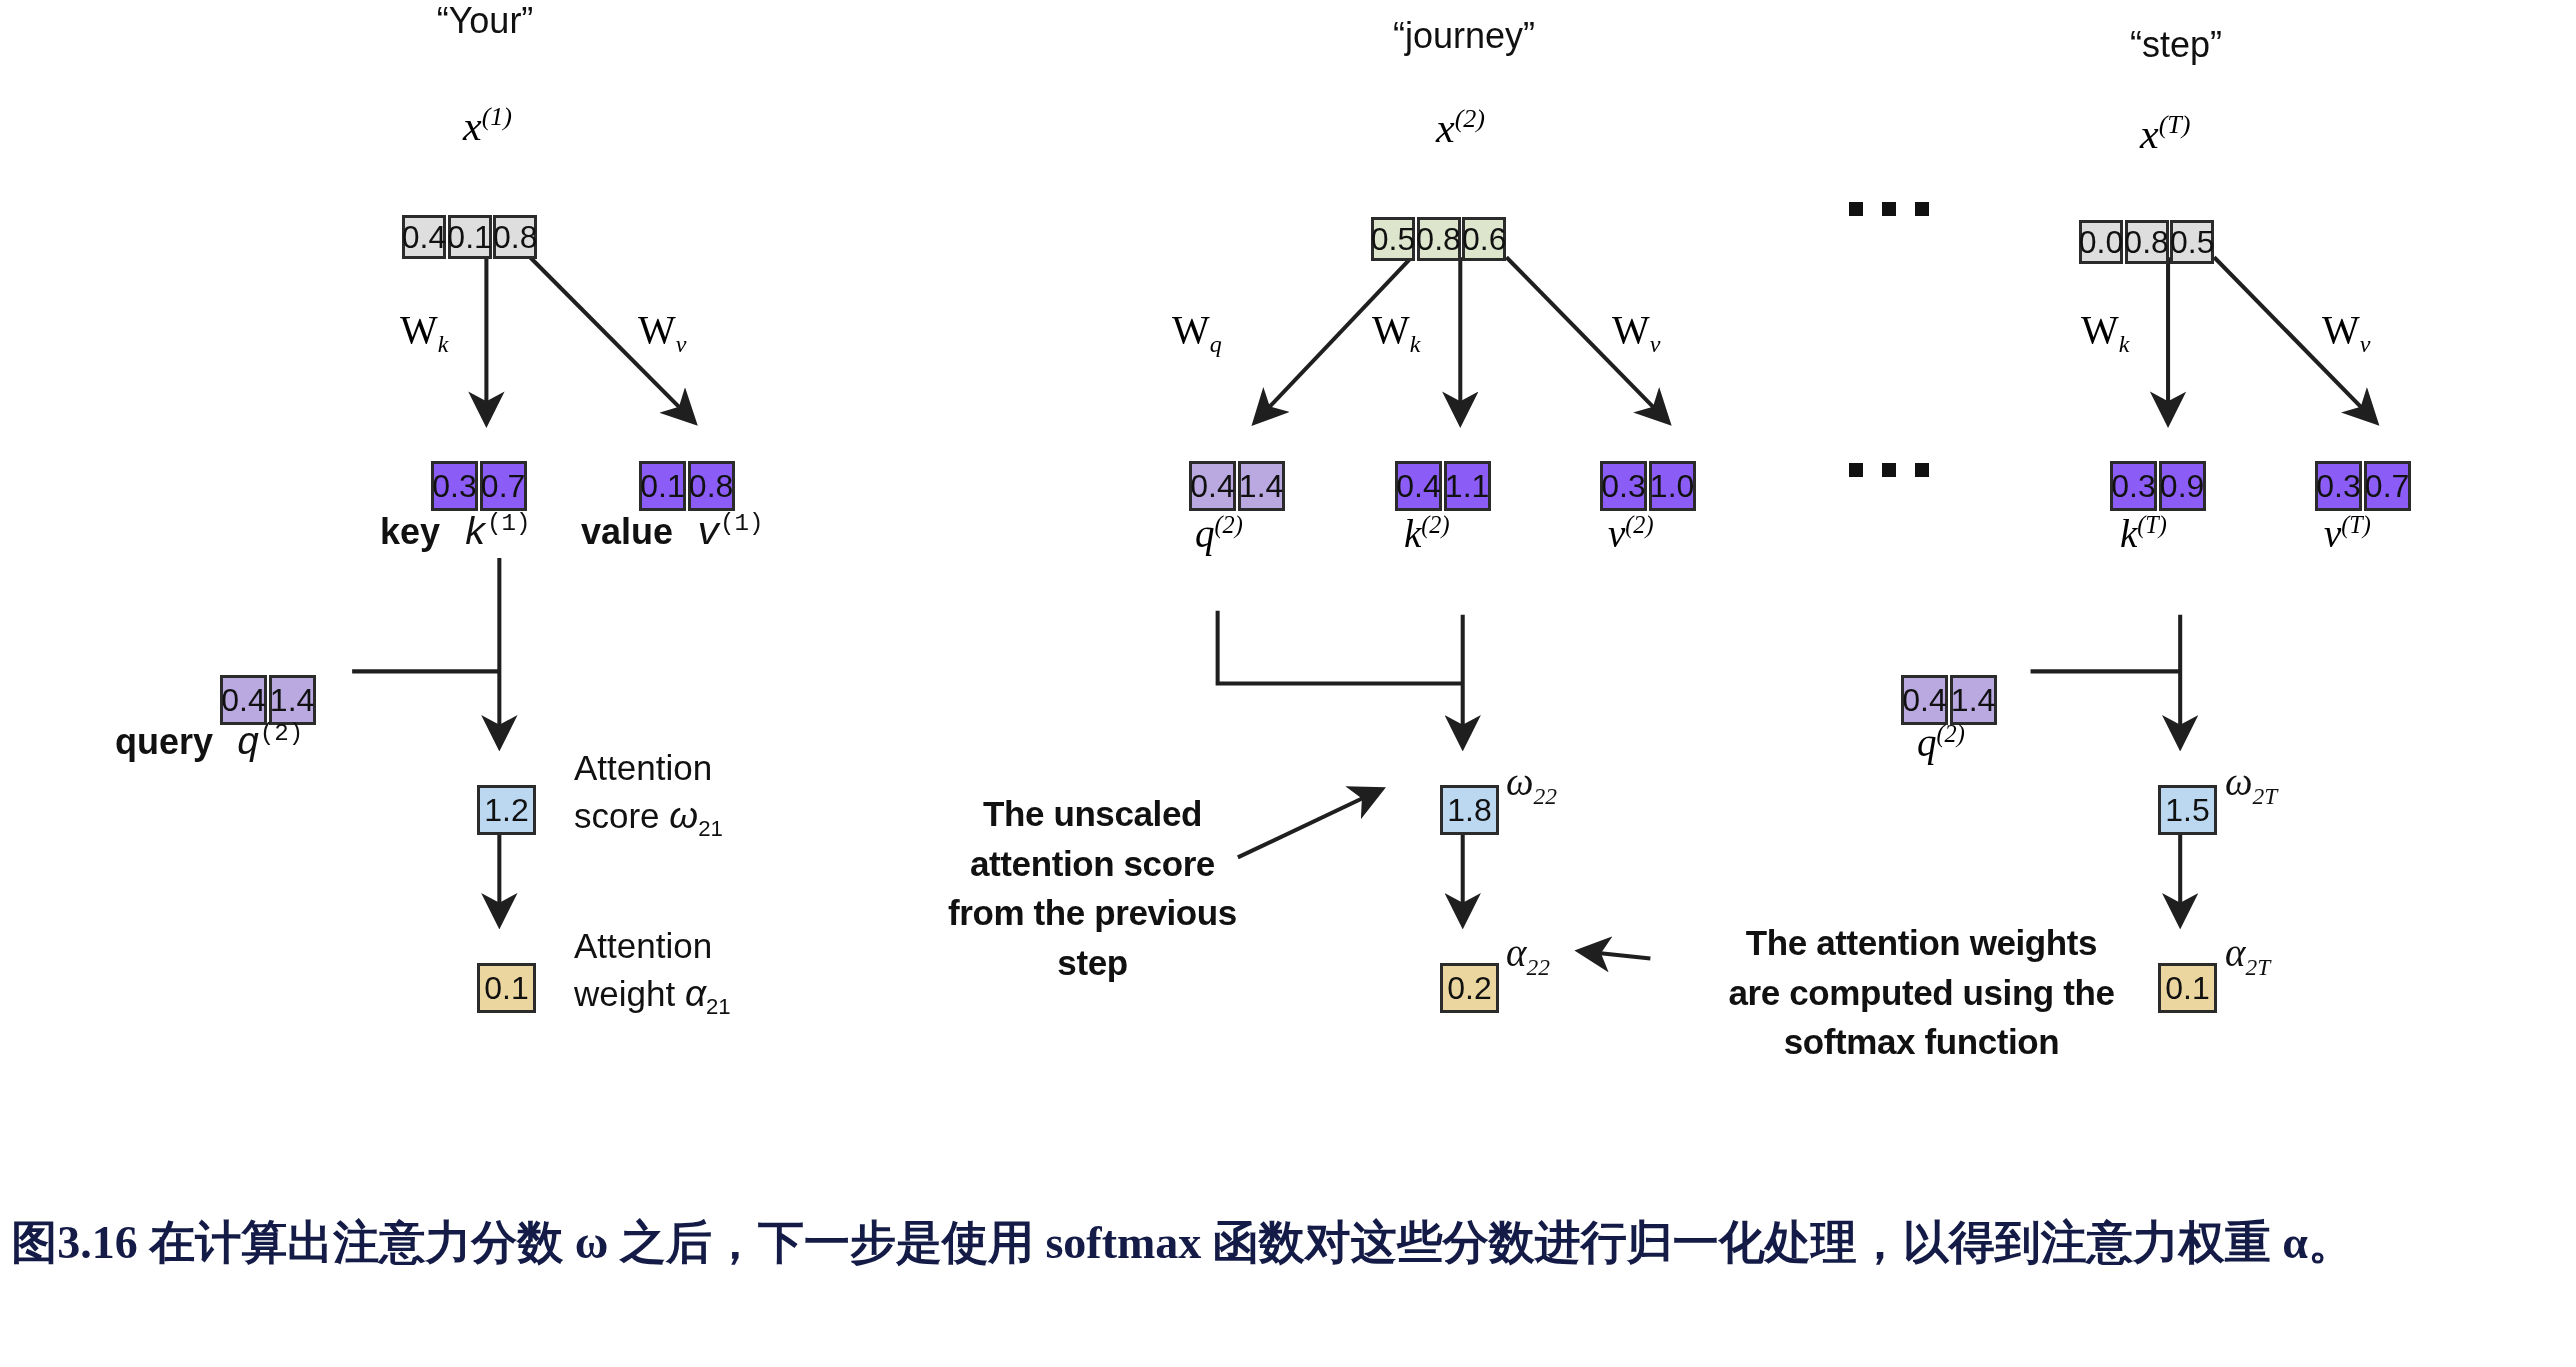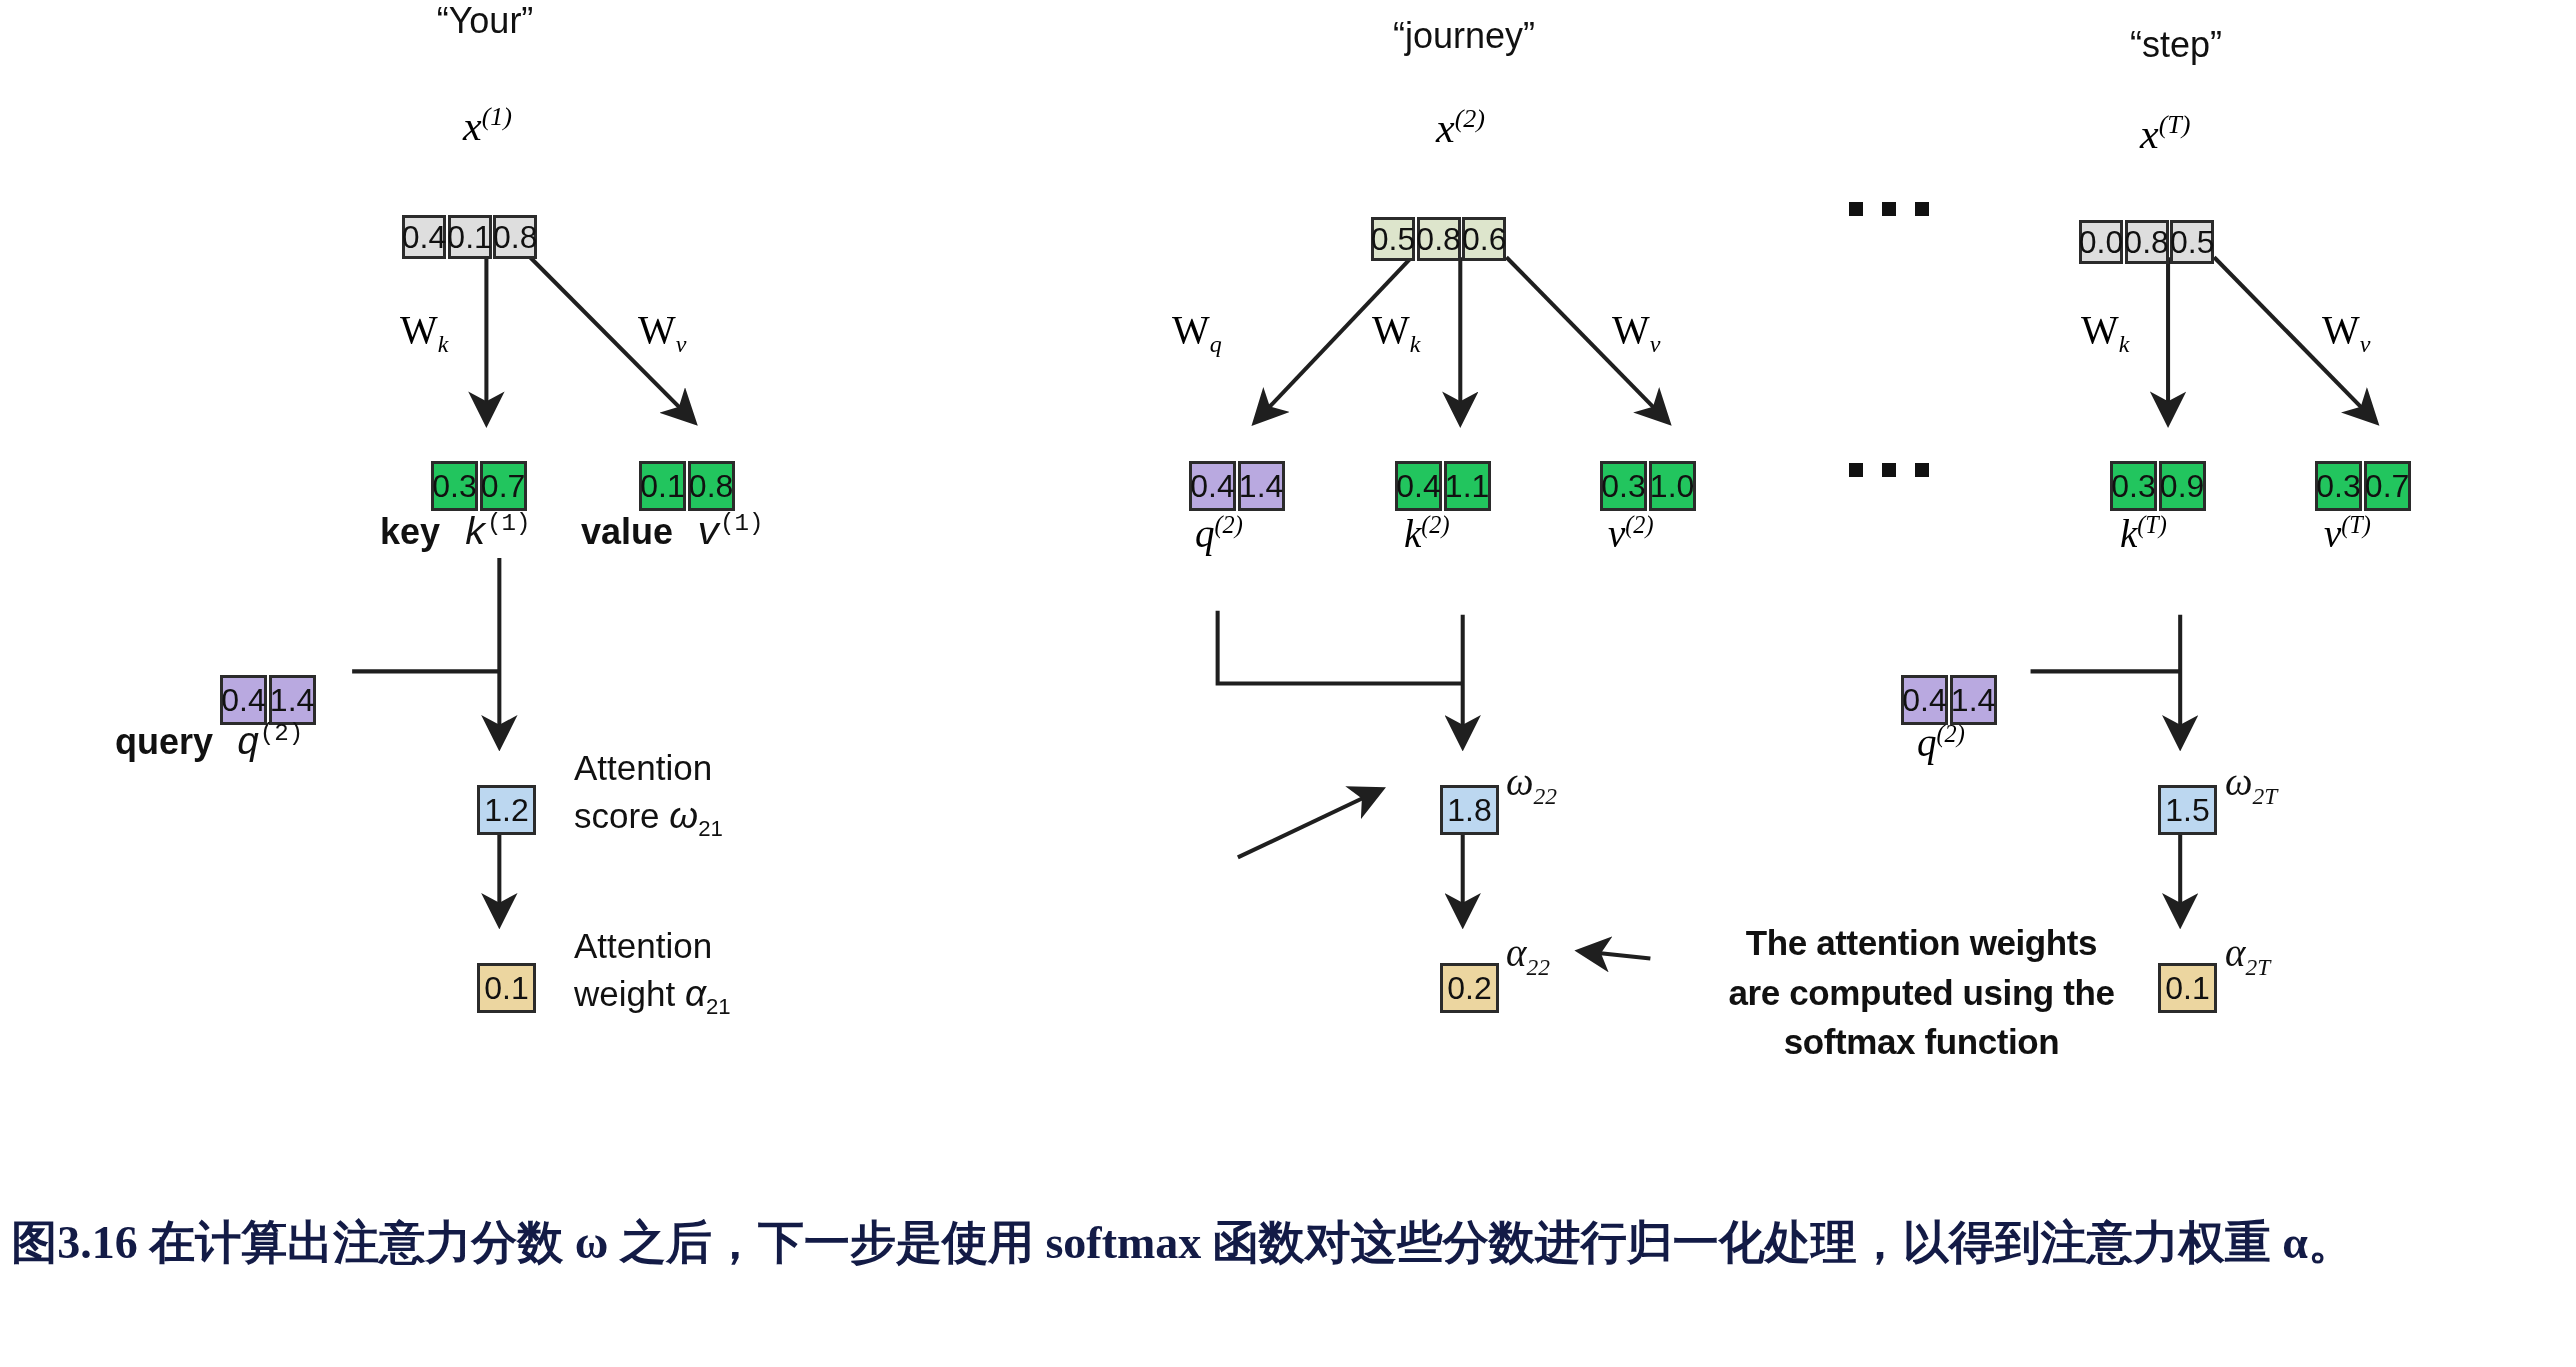--- a/index.html
+++ b/index.html
@@ -32,21 +32,21 @@
 
   
   .vecrow{display:flex;align-items:flex-start;}
   .cell{width:44px;height:44px;border:3.2px solid #2b2b2b;
         display:flex;align-items:center;justify-content:center;
         font-family:"Liberation Sans",sans-serif;font-size:32px;color:#111;
         box-sizing:border-box;margin-right:1.6px;line-height:1;margin-top:34px;}
   .cell:last-child{margin-right:0;}
   .c-grey{background:#dedede;}
   .c-green{background:#dde5cc;}
-  .c-lav{background:#22c55e;}
+  .c-lav{background:#8b5cf6;}
   .c-purple{background:#b9a9e0;}
   .c-blue{background:#bcd7f0;}
   .c-tan{background:#ecd6a0;}
 
   .cell-lg{width:47px;height:50px;}
   .cell-sc{width:59px;height:50px;}
 
   
   .annot{font-family:"Liberation Sans",sans-serif;font-weight:bold;
          font-size:35px;color:#111;text-align:center;line-height:1.42;
@@ -239,20 +239,24 @@
     <span>ω</span><span class="sub">22</span>
   </div>
 
   <div class="abs vecrow" style="left:1440px;top:929px;">
     <div class="cell cell-sc c-tan">0.2</div>
   </div>
   <div class="abs greek" style="left:1506px;top:930px;">
     <span>α</span><span class="sub">22</span>
   </div>
 
+  <div class="abs annot" style="left:943px;top:789px;width:299px;white-space:pre-line;">The unscaled
+attention score
+from the previous
+step</div>
 
   <div class="abs annot" style="left:1679px;top:918px;width:485px;white-space:pre-line;">The attention weights
 are computed using the
 softmax function</div>
 
   <div class="abs ellip" style="left:1849px;top:202px;">
     <i></i>
       <i></i>
       <i></i>
   </div>

